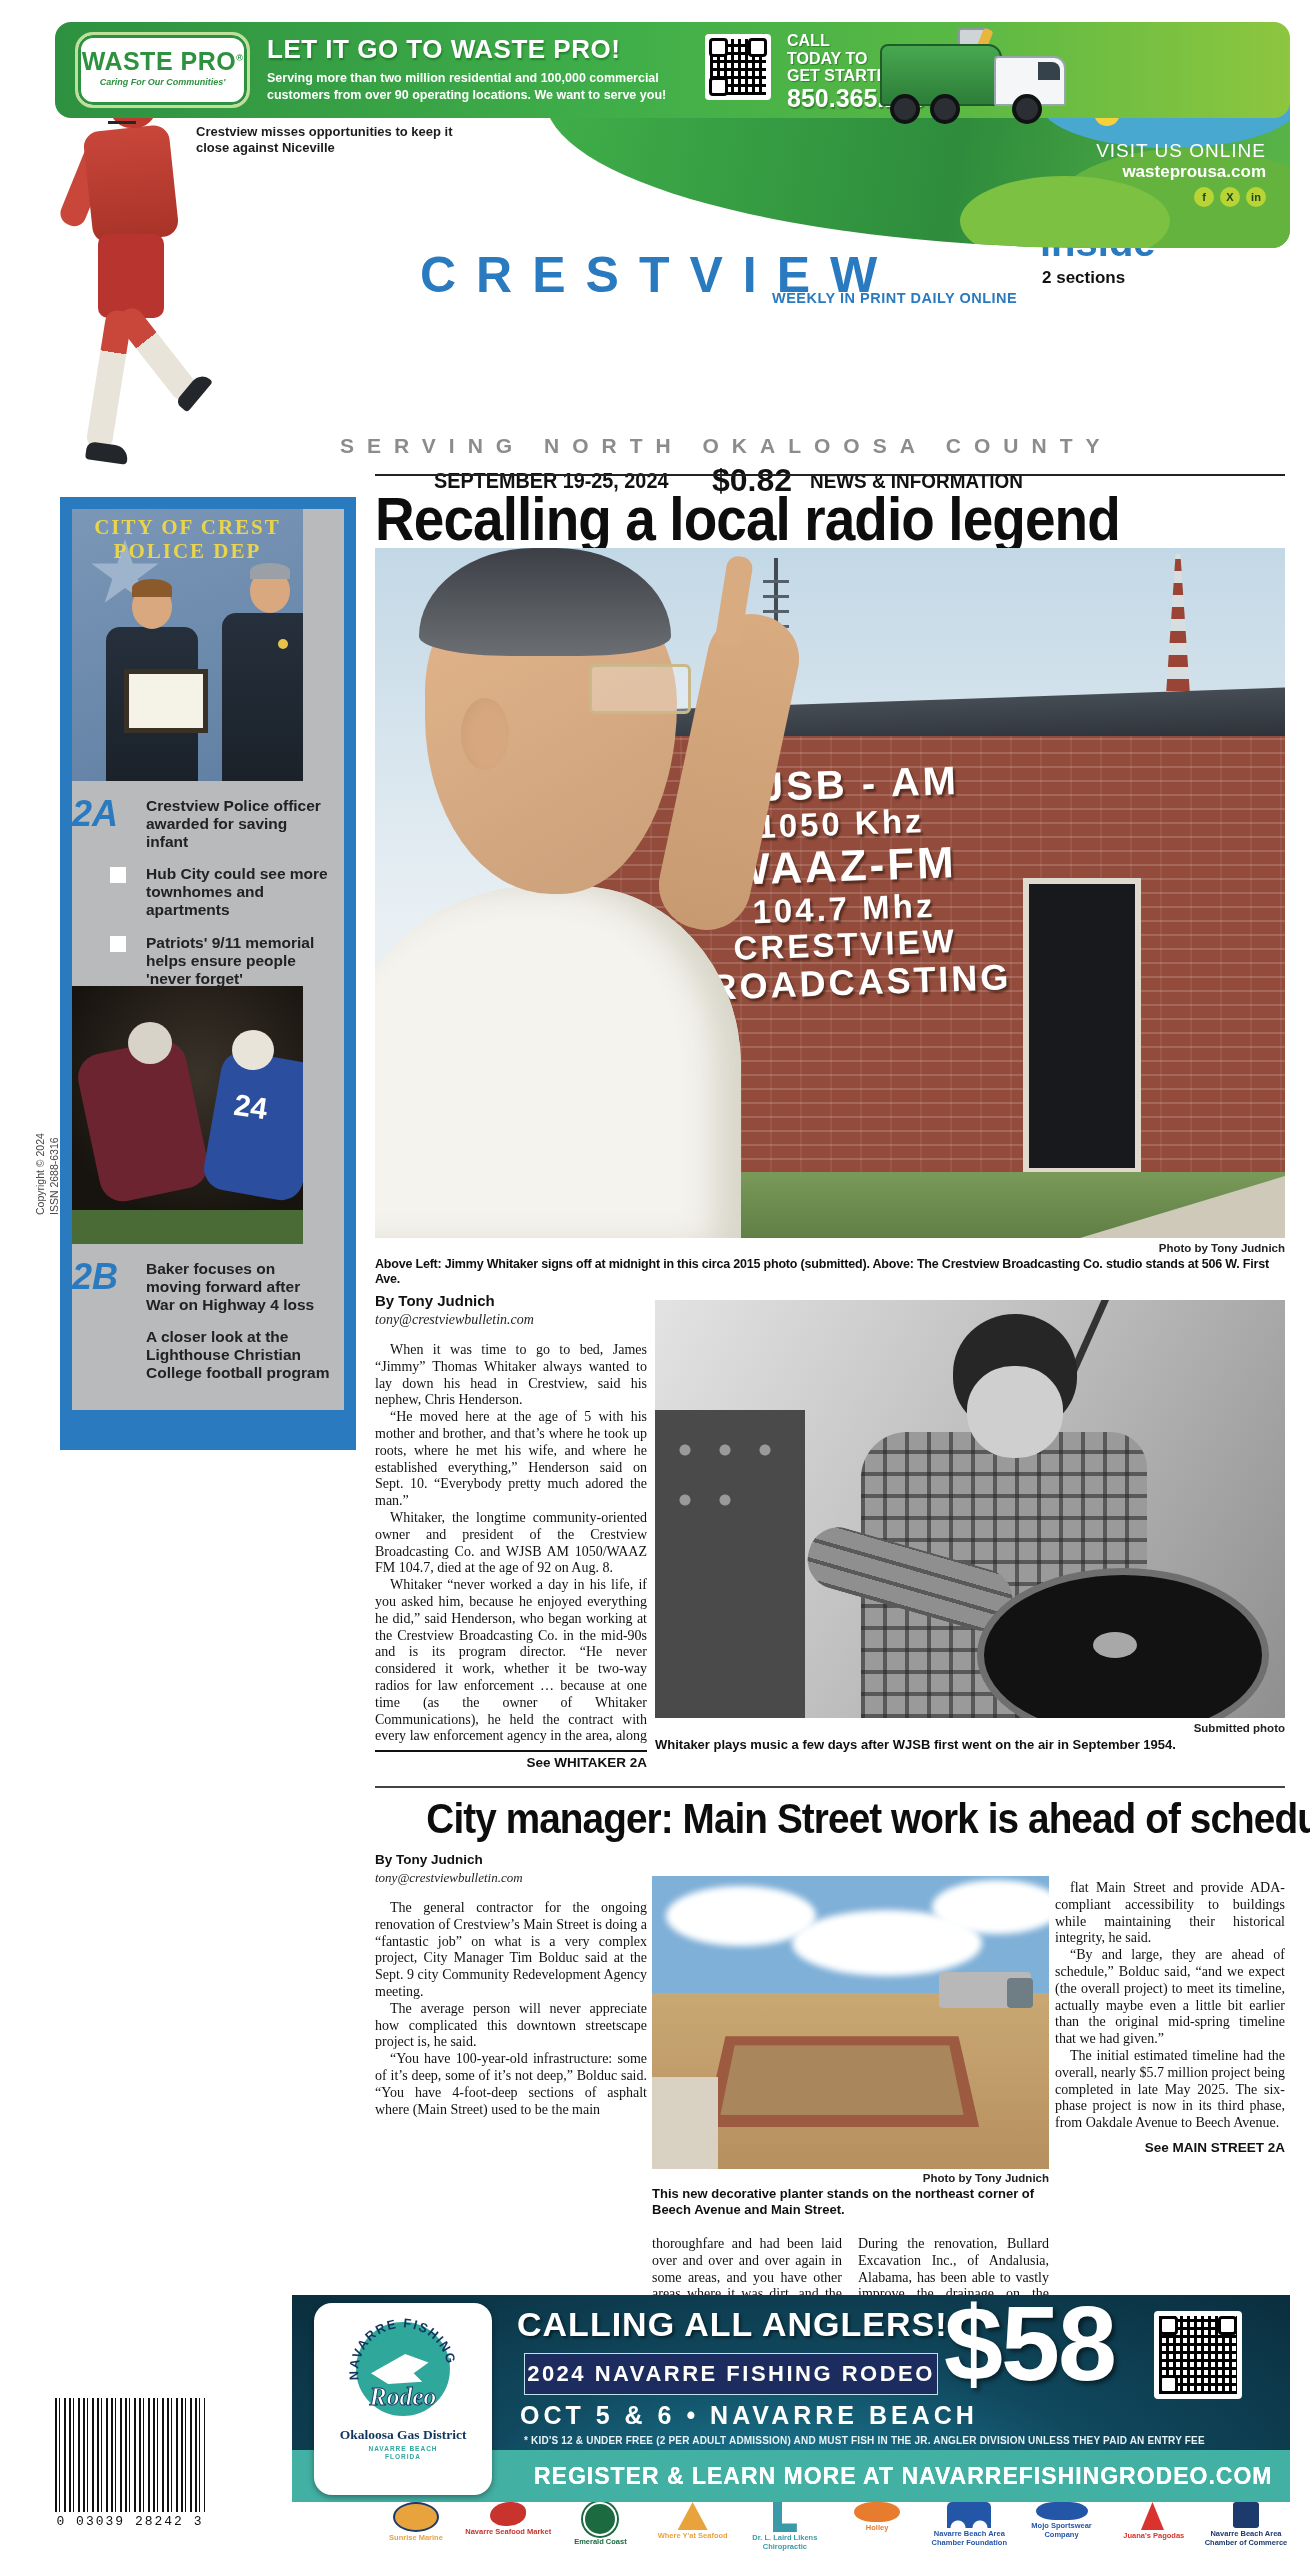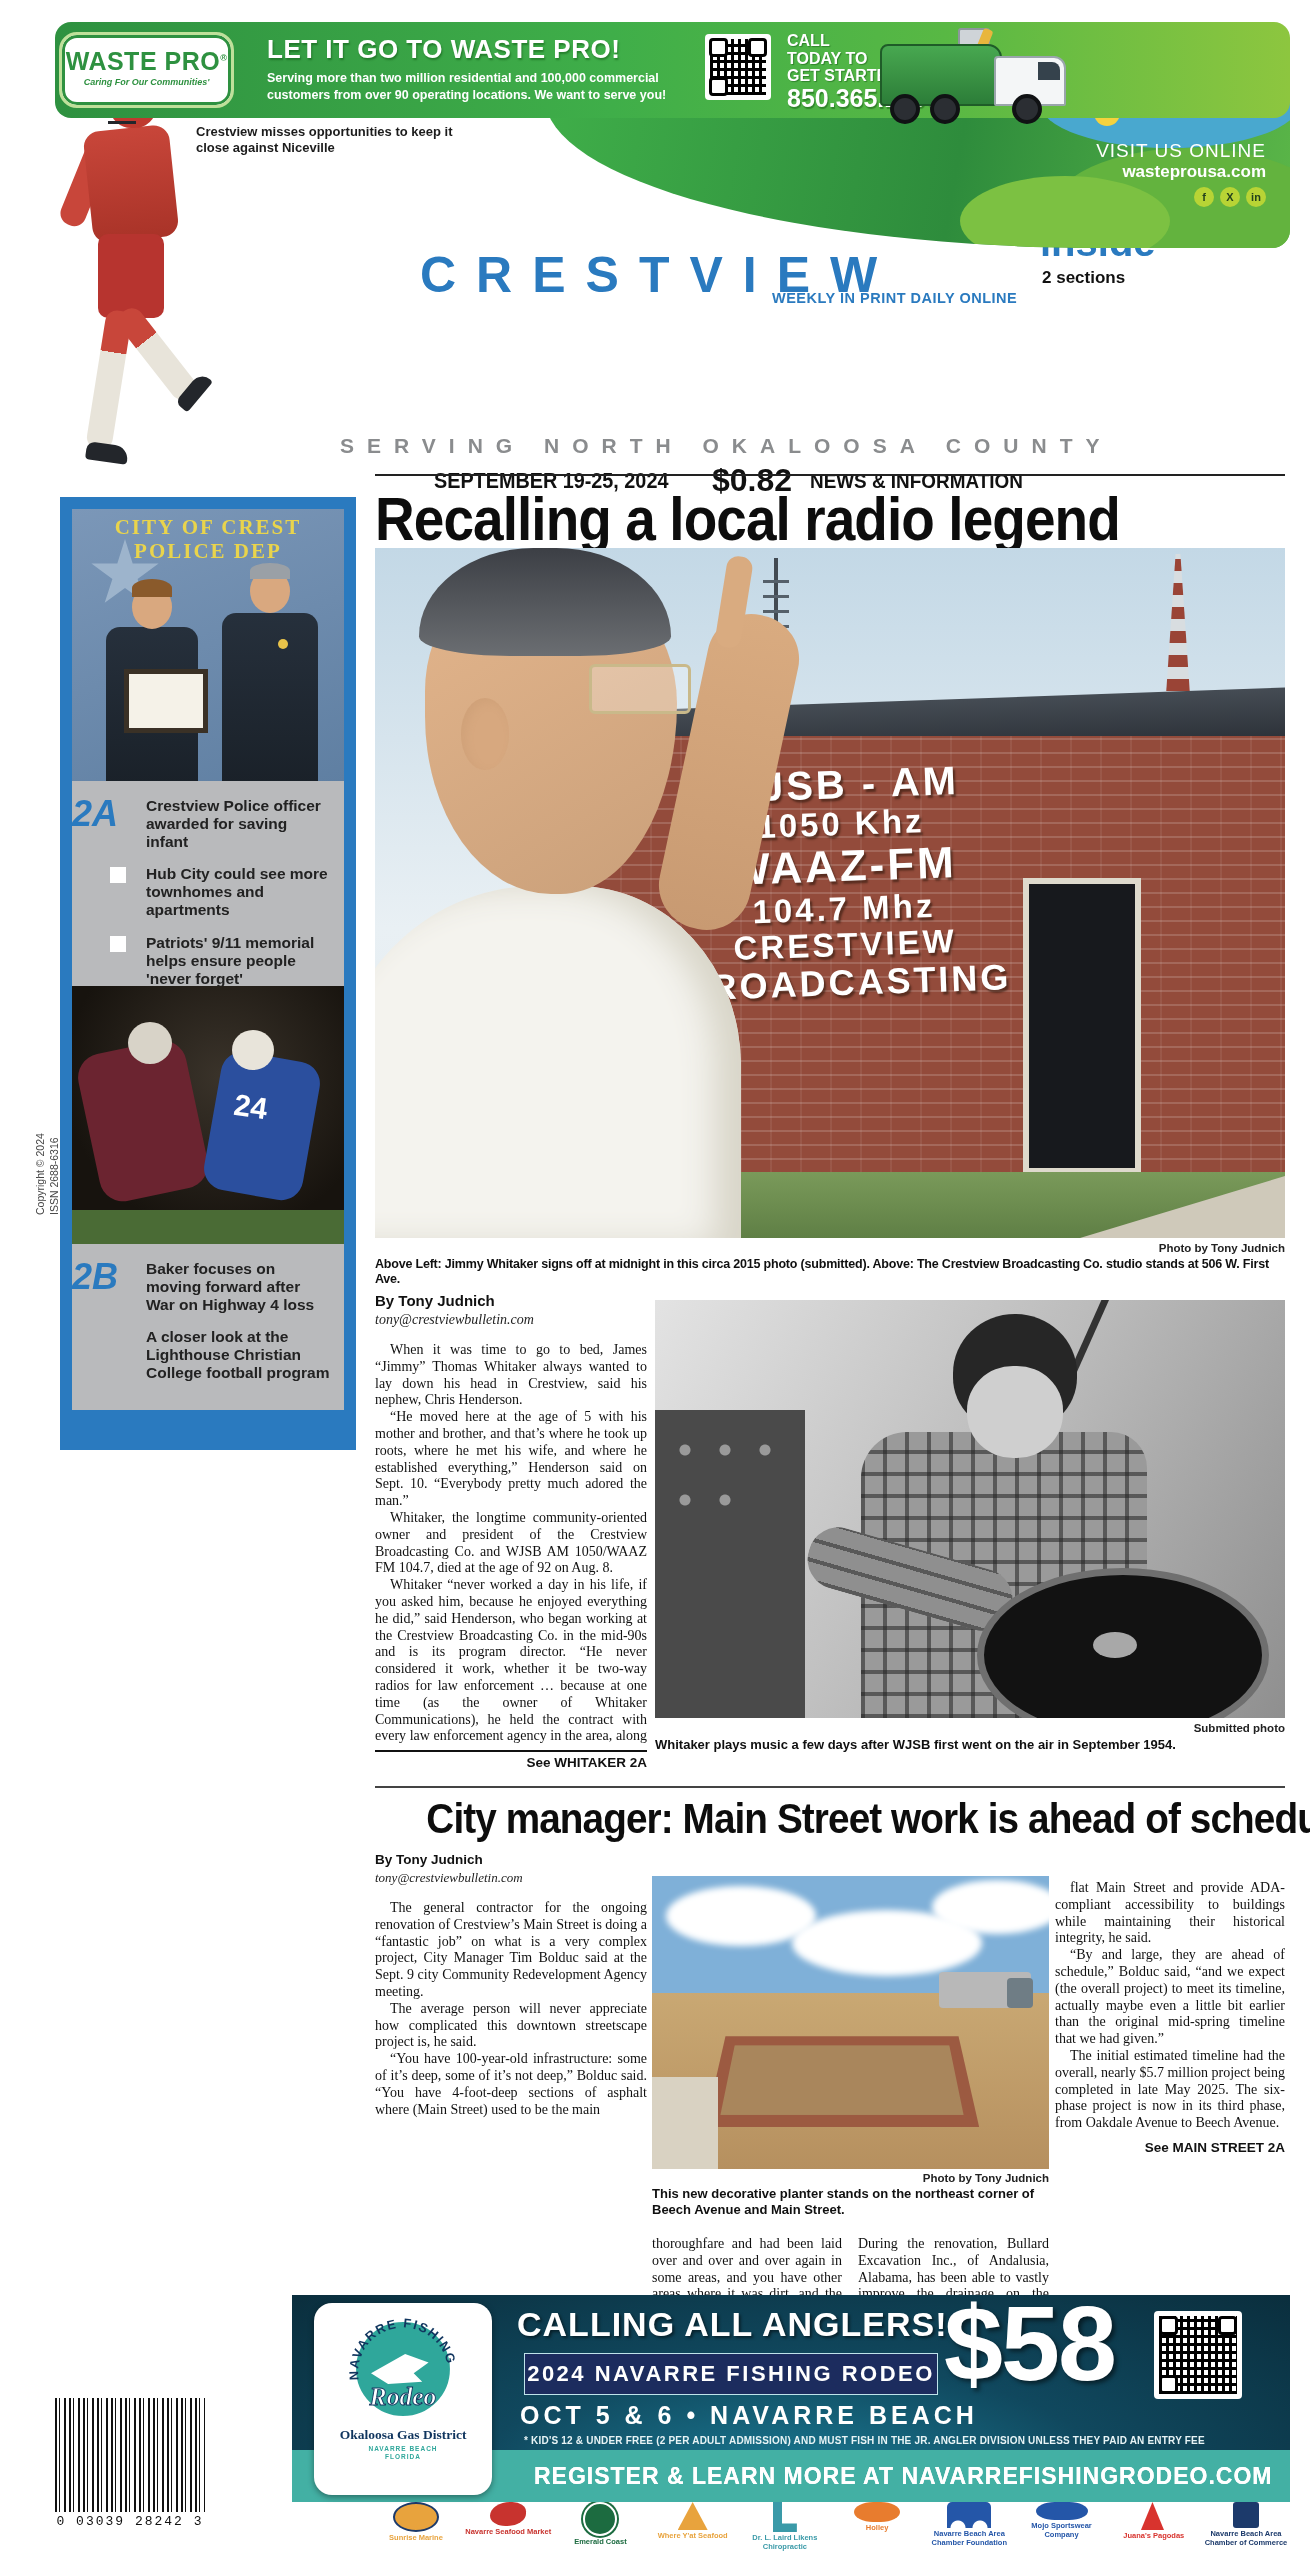--- a/index.html
+++ b/index.html
@@ -12,21 +12,21 @@
   
   .topad{left:55px;top:22px;width:1235px;height:96px;border-radius:16px;
     background:linear-gradient(90deg,#2e9140,#3fae49 45%,#58b844 72%,#8dc63f);z-index:3;}
   .swoosh{left:545px;top:98px;width:745px;height:150px;overflow:hidden;
     background:linear-gradient(100deg,#3fae49,#2e8c3c 55%,#5bb648);
     border-radius:0 0 18px 18px;border-bottom-left-radius:75% 100%;z-index:2;}
   .hill1{right:-40px;bottom:-30px;width:280px;height:130px;background:#63b33e;border-radius:50%;}
   .hill2{right:120px;bottom:-18px;width:210px;height:90px;background:#7cc142;border-radius:50%;}
   .water{right:-10px;top:-40px;width:260px;height:90px;background:#49a8cf;border-radius:50%;}
   .sun{right:170px;top:2px;width:26px;height:26px;background:#f5d23d;border-radius:50%;}
-  .wp-logo{left:4px;top:10px;width:175px;height:76px;background:#fff;border-radius:18px;
+  .wp-logo{left:20px;top:10px;width:175px;height:76px;background:#fff;border-radius:18px;
     border:3px solid #bfe09a;box-shadow:0 0 0 3px #2e9140 inset;text-align:center;padding-top:14px;box-sizing:border-box;}
   .wp-name{font-size:25px;font-weight:800;color:#2e9140;letter-spacing:.5px;line-height:1;}
   .wp-reg{font-size:9px;vertical-align:super;color:#2e9140;}
   .wp-tag{font-size:9px;font-style:italic;font-weight:700;color:#2e9140;margin-top:3px;}
   .ad-head{left:212px;top:12px;width:420px;font-size:26px;font-weight:800;color:#fff;
     letter-spacing:.5px;text-shadow:1px 2px 2px rgba(0,60,0,.4);}
   .ad-body{left:212px;top:48px;width:400px;font-size:12.5px;font-weight:600;color:#fff;line-height:1.35;}
   .qr{background:#fff;border-radius:4px;overflow:hidden;}
   .qr .qin{position:absolute;inset:5px;
     background:repeating-linear-gradient(90deg,#000 0 3px,transparent 3px 7px),
@@ -76,21 +76,21 @@
   .mh-bulletin{color:#87898c;letter-spacing:-2px;}
   .mh-serving{left:340px;top:434px;font-size:21px;font-weight:700;color:#8a8c8e;letter-spacing:13px;white-space:nowrap;}
   .mh-daterow{left:420px;top:462px;width:640px;display:flex;align-items:center;justify-content:center;gap:18px;}
   .mh-date{font-size:22px;font-weight:700;}
   .mh-price{font-size:32px;font-weight:800;}
   .mh-info{font-size:21px;font-weight:700;}
 
   
   .sidebar{left:60px;top:497px;width:296px;height:953px;background:#b9babc;box-sizing:border-box;
     border:12px solid #2a7abf;border-bottom-width:40px;z-index:2;}
-  .sphoto{position:relative;width:272px;overflow:hidden;}
+  .sphoto{position:relative;width:231px;overflow:hidden;}
   .sp1{height:272px;background:linear-gradient(160deg,#7b97b8,#5f7fa2);}
   #poster-text{position:absolute;left:0;top:6px;width:100%;text-align:center;color:#e9d44c;
     font-weight:800;font-size:21px;letter-spacing:2px;line-height:1.15;font-family:"Liberation Serif",serif;}
   .star{position:absolute;left:18px;top:30px;width:70px;height:70px;background:#9db4cc;
     clip-path:polygon(50% 0,61% 35%,98% 35%,68% 57%,79% 91%,50% 70%,21% 91%,32% 57%,2% 35%,39% 35%);}
   .cop{position:absolute;border-radius:14px 14px 0 0;background:linear-gradient(#26303c,#1a2129);}
   .cop1{left:34px;top:118px;width:92px;height:156px;}
   .cop2{left:150px;top:104px;width:96px;height:170px;}
   .head{position:absolute;width:40px;height:44px;background:#d9a87f;border-radius:50%;}
   .h1p{left:60px;top:76px;} .h2p{left:178px;top:60px;}

